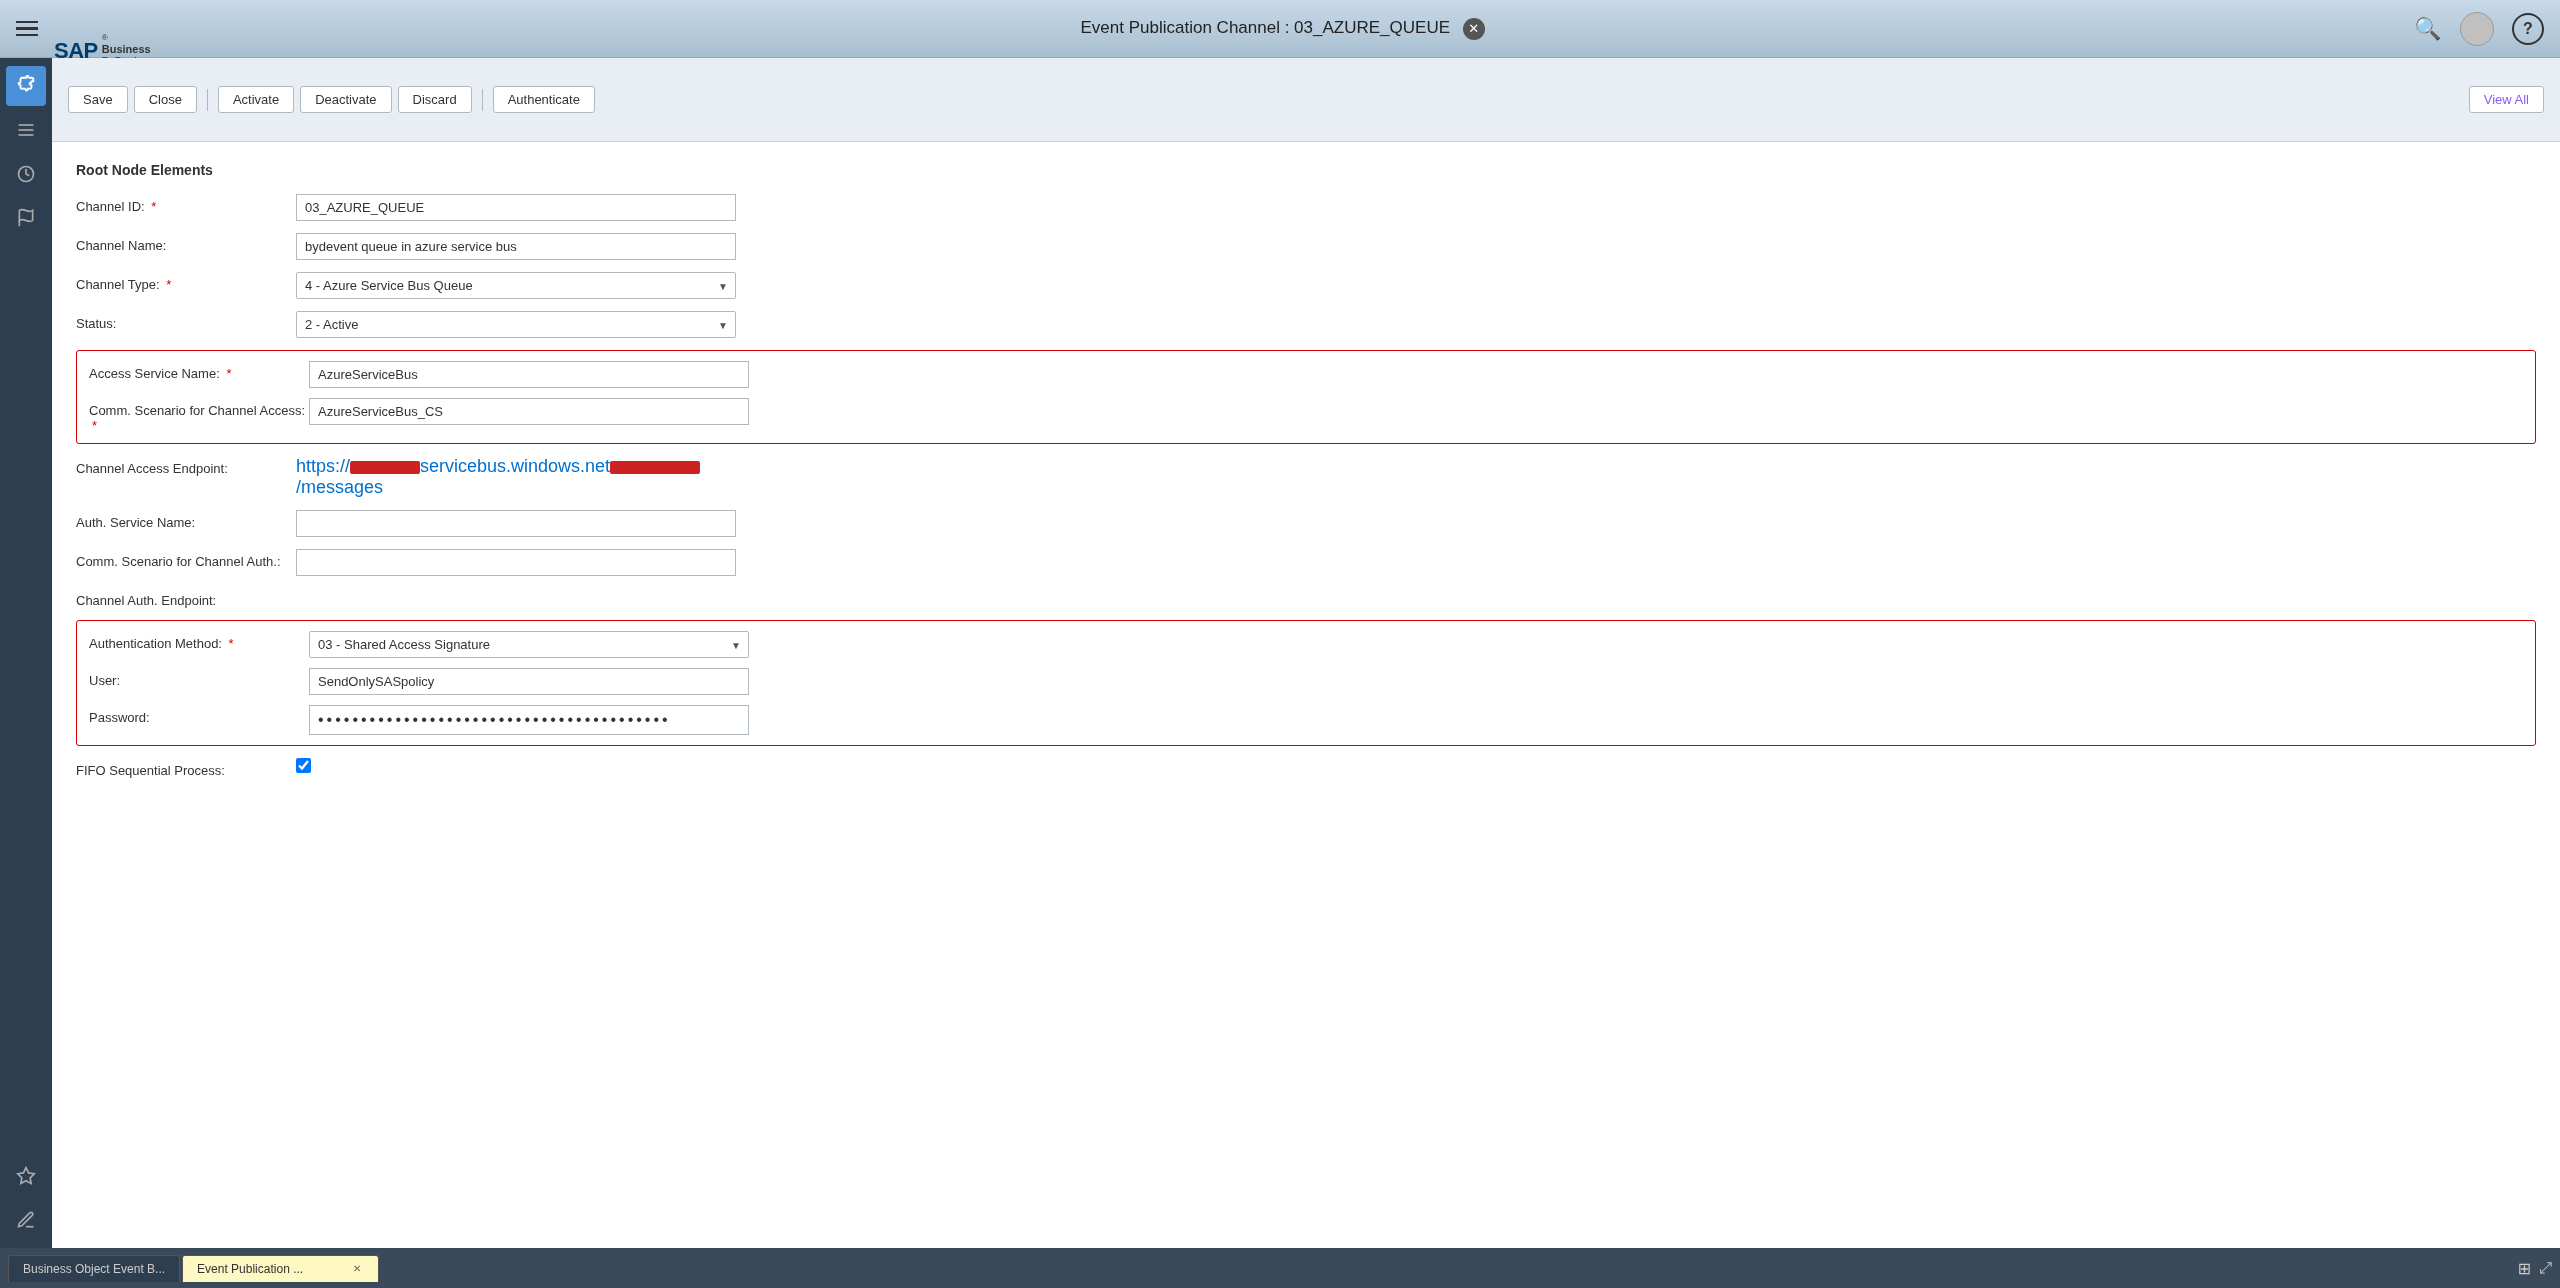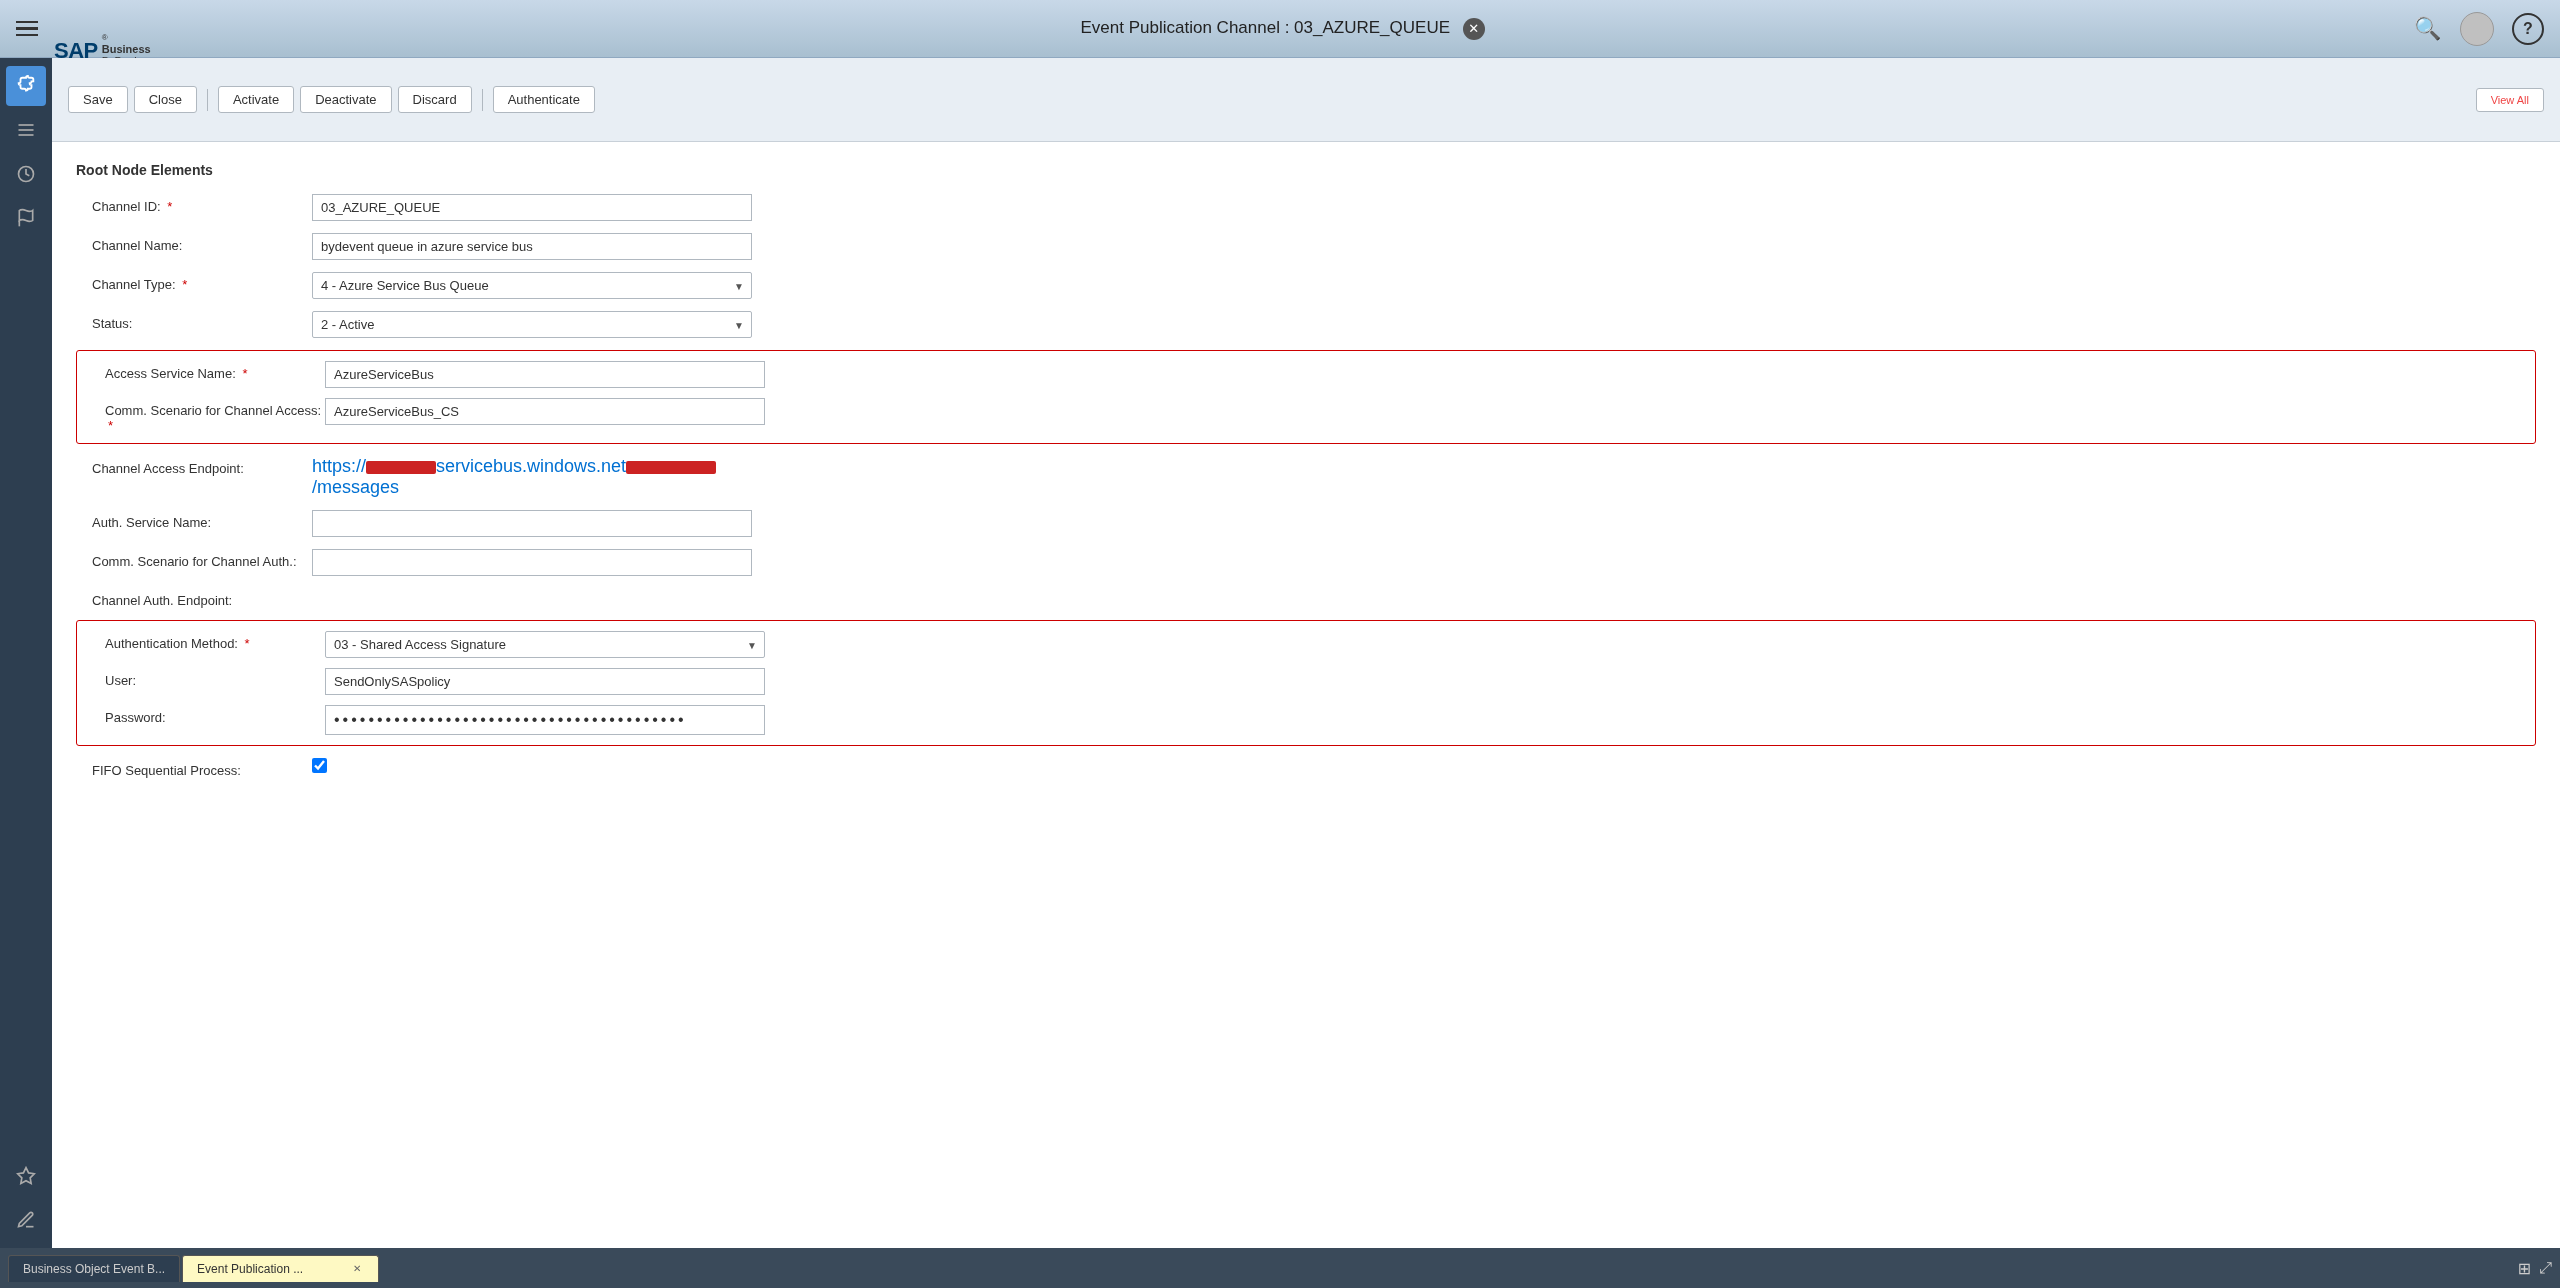--- a/index.html
+++ b/index.html
@@ -83,32 +83,32 @@
     .toolbar-btn {
       padding: 5px 14px; background: white; border: 1px solid #b0b8c0;
       border-radius: 3px; font-size: 13px; cursor: pointer; color: #333;
     }
     .toolbar-separator {
       width: 1px; height: 22px; background: #b0b8c0; margin: 0 4px;
     }
     .toolbar-right { margin-left: auto; }
     .view-all-btn {
       padding: 5px 14px; background: white; border: 1px solid #b0b8c0;
-      border-radius: 3px; font-size: 11px; cursor: pointer; color: #ef4444;
+      border-radius: 3px; font-size: 13px; cursor: pointer; color: #8b5cf6;
     }
 
     
     .form-area {
       flex: 1; overflow-y: auto; padding: 20px 24px; background: white;
     }
     .section-title {
       font-size: 14px; font-weight: bold; color: #333; margin-bottom: 16px;
     }
     .form-row {
-      display: flex; align-items: flex-start; margin-bottom: 12px; margin-left: 16px;
+      display: flex; align-items: flex-start; margin-bottom: 12px;
     }
     .form-label {
       width: 220px; min-width: 220px; color: #333; padding-top: 5px; font-size: 13px;
     }
     .required-star { color: #cc0000; margin-left: 3px; }
     .form-control {
       flex: 1; max-width: 440px;
     }
     .form-input {
       width: 100%; padding: 5px 8px; border: 1px solid #b0b8c0;

